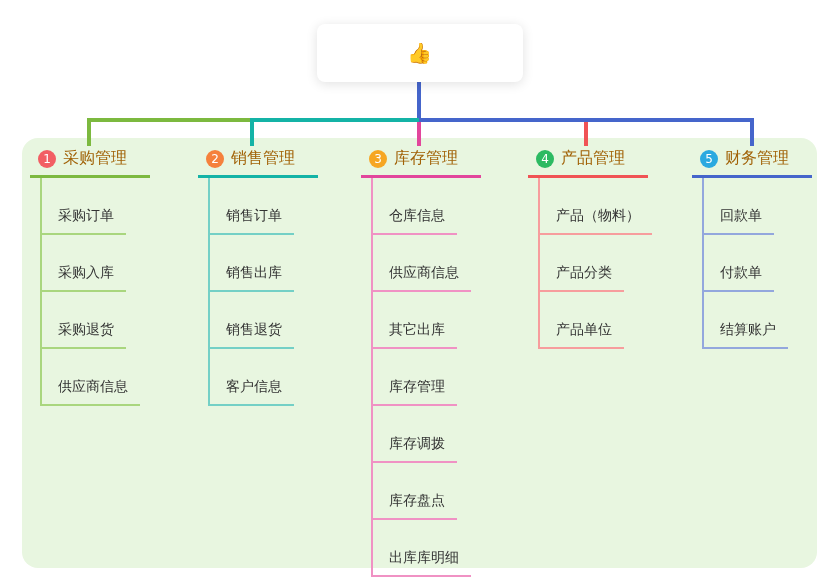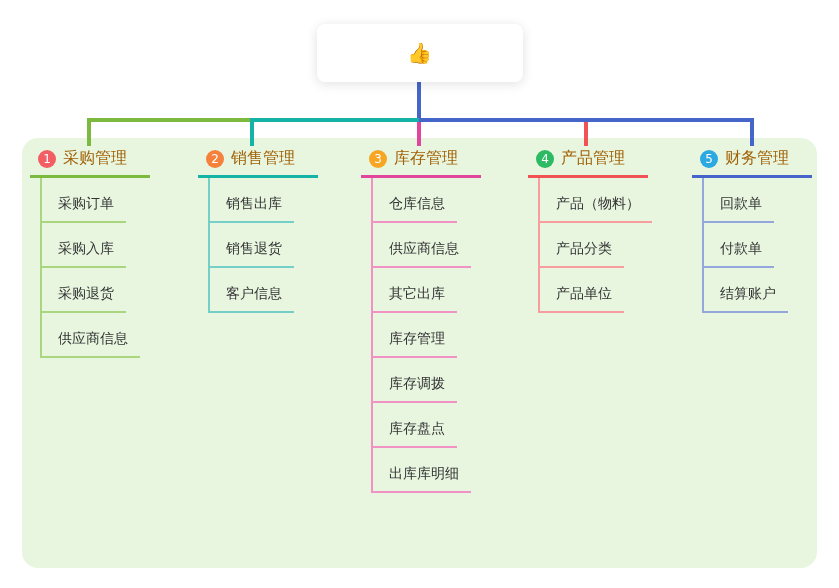--- a/index.html
+++ b/index.html
@@ -52,21 +52,21 @@
   }
   .badge{
     width:18px;height:18px;border-radius:50%;background:var(--badge);
     color:#fff;font-size:12px;line-height:18px;text-align:center;
     margin-right:7px;flex:0 0 auto;
   }
   .branch-label{font-size:16px;color:#a16207;white-space:nowrap;}
 
   .children{position:relative;}
   .vline{position:absolute;left:10px;top:0;width:2px;height:100%;background:var(--light);}
-  .child{height:45px;margin-left:10px;display:flex;align-items:flex-end;}
+  .child{height:57px;margin-left:10px;display:flex;align-items:flex-end;}
   .child:first-child{height:50px;}
   .child-label{
     display:inline-block;border-bottom:2px solid var(--light);
     padding:0 12px 8px 18px;font-size:14px;color:#333;white-space:nowrap;
   }
 </style>
 </head>
 <body>
 
 <div class="stage">
@@ -110,20 +110,23 @@
   </div>
 
   <div class="branch b2">
     <div class="branch-title">
       <span class="badge">2</span>
       <span class="branch-label">销售管理</span>
     </div>
     <div class="children">
       <div class="vline"></div>
       <div class="child">
+          <span class="child-label">销售订单</span>
+        </div>
+      <div class="child">
           <span class="child-label">销售出库</span>
         </div>
       <div class="child">
           <span class="child-label">销售退货</span>
         </div>
       <div class="child">
           <span class="child-label">客户信息</span>
         </div>
     </div>
   </div>

